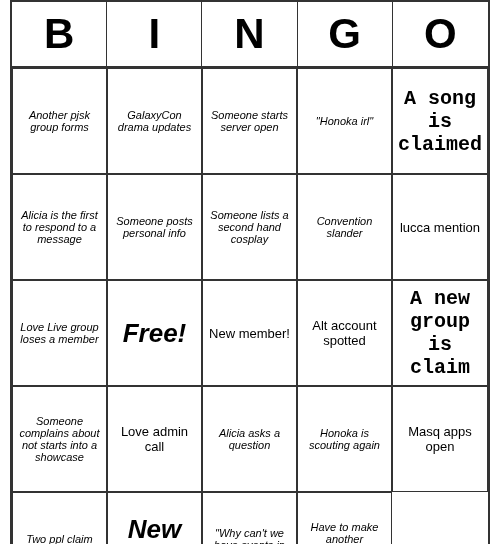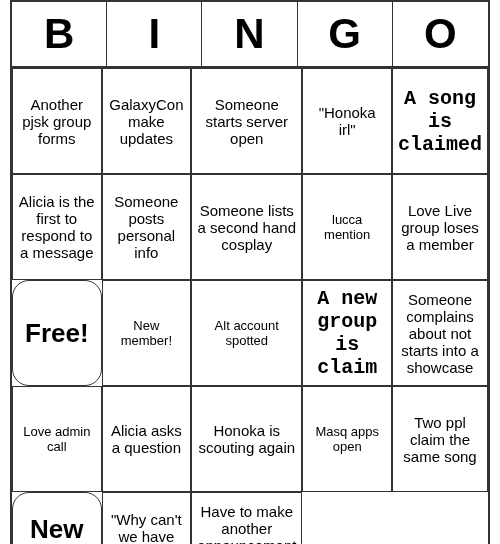--- a/index.html
+++ b/index.html
@@ -48,48 +48,50 @@
     .bingo-cell.large-text {
       font-size: 20px;
       font-weight: bold;
       font-family: Liberation Mono, monospace;
     }
     .bingo-cell.medium-text {
       font-size: 13px;
       font-weight: normal;
     }
     .bingo-cell.small-text {
-      font-size: 15px;
+      font-size: 11px;
+      font-style: italic;
     }
     .bingo-cell.free {
       font-size: 26px;
       font-weight: bold;
-      border-radius: 17px;
+      font-style: italic;
     }
   </style>
 </head>
 <body>
 
 <div class="bingo-card">
   <div class="bingo-header">
     <div class="bingo-letter">B</div>
     <div class="bingo-letter">I</div>
     <div class="bingo-letter">N</div>
     <div class="bingo-letter">G</div>
     <div class="bingo-letter">O</div>
   </div>
   <div class="bingo-grid">
   <div class="bingo-cell small-text">Another pjsk group forms</div>
-      <div class="bingo-cell small-text">GalaxyCon make updates</div>
+      <div class="bingo-cell small-text">GalaxyCon drama updates</div>
       <div class="bingo-cell small-text">Someone starts server open</div>
       <div class="bingo-cell small-text">"Honoka irl"</div>
       <div class="bingo-cell large-text">A song is claimed</div>
       <div class="bingo-cell small-text">Alicia is the first to respond to a message</div>
       <div class="bingo-cell small-text">Someone posts personal info</div>
       <div class="bingo-cell small-text">Someone lists a second hand cosplay</div>
+      <div class="bingo-cell small-text">Convention slander</div>
       <div class="bingo-cell medium-text">lucca mention</div>
       <div class="bingo-cell small-text">Love Live group loses a member</div>
       <div class="bingo-cell free">Free!</div>
       <div class="bingo-cell medium-text">New member!</div>
       <div class="bingo-cell medium-text">Alt account spotted</div>
       <div class="bingo-cell large-text">A new group is claim</div>
       <div class="bingo-cell small-text">Someone complains about not starts into a showcase</div>
       <div class="bingo-cell medium-text">Love admin call</div>
       <div class="bingo-cell small-text">Alicia asks a question</div>
       <div class="bingo-cell small-text">Honoka is scouting again</div>

